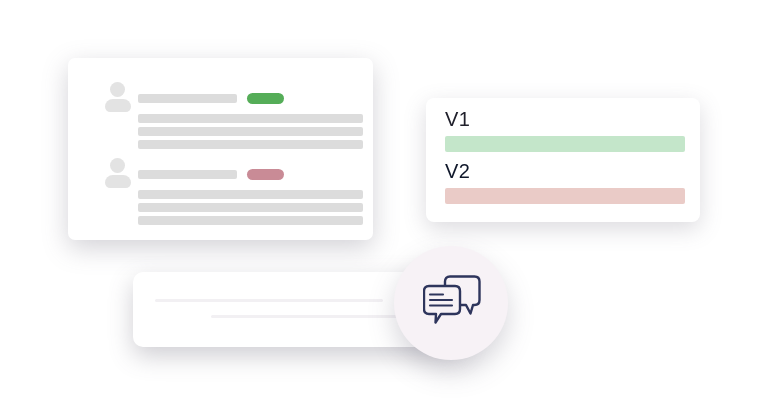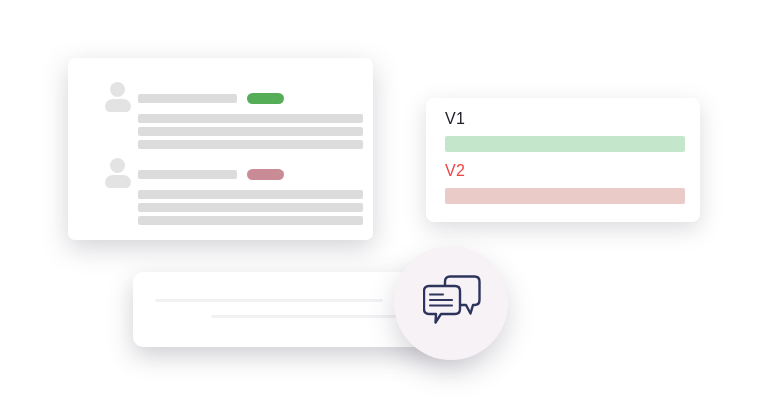--- a/index.html
+++ b/index.html
@@ -48,21 +48,21 @@
   .p3 { left: 70px; top: 58px; width: 225px; }
 
   
   .versions-card {
     left: 426px; top: 98px; width: 274px; height: 124px;
     border-radius: 8px;
     box-shadow: 0 7px 22px rgba(96, 92, 110, 0.22);
     padding: 12px 15px 0 19px;
   }
   .version-label {
-    font-size: 16px; line-height: 18px; font-weight: 500;
+    font-size: 20px; line-height: 18px; font-weight: 500;
     letter-spacing: 0.4px; color: #20202b;
   }
   .version-bar {
     height: 16px; border-radius: 2px; margin: 8px 0 10px 0;
   }
 
   
   .message-bar {
     left: 133px; top: 272px; width: 330px; height: 75px;
     border-radius: 10px;
@@ -112,21 +112,21 @@
       <span class="badge" style="background: rgb(201, 139, 150);"></span>
       <span class="ph p1"></span>
       <span class="ph p2"></span>
       <span class="ph p3"></span>
     </div>
   </section>
 
   <section class="card versions-card">
     <div class="version-label" style="color: rgb(32, 32, 43);">V1</div>
     <div class="version-bar" style="background: rgb(196, 230, 202);"></div>
-    <div class="version-label" style="color: #ef4444;">V2</div>
+    <div class="version-label" style="color: #0f172a;">V2</div>
     <div class="version-bar" style="background: rgb(234, 203, 199);"></div>
   </section>
 
   <section class="card message-bar" style="--line: #f2f0f3;">
     <span class="faint f1"></span>
     <span class="faint f2"></span>
   </section>
 
   <div class="chat-circle" style="--bubble-fill: #f7f2f6;">
     <svg width="58" height="50" viewBox="0 0 58 50" style="color: rgb(46, 53, 92);">

